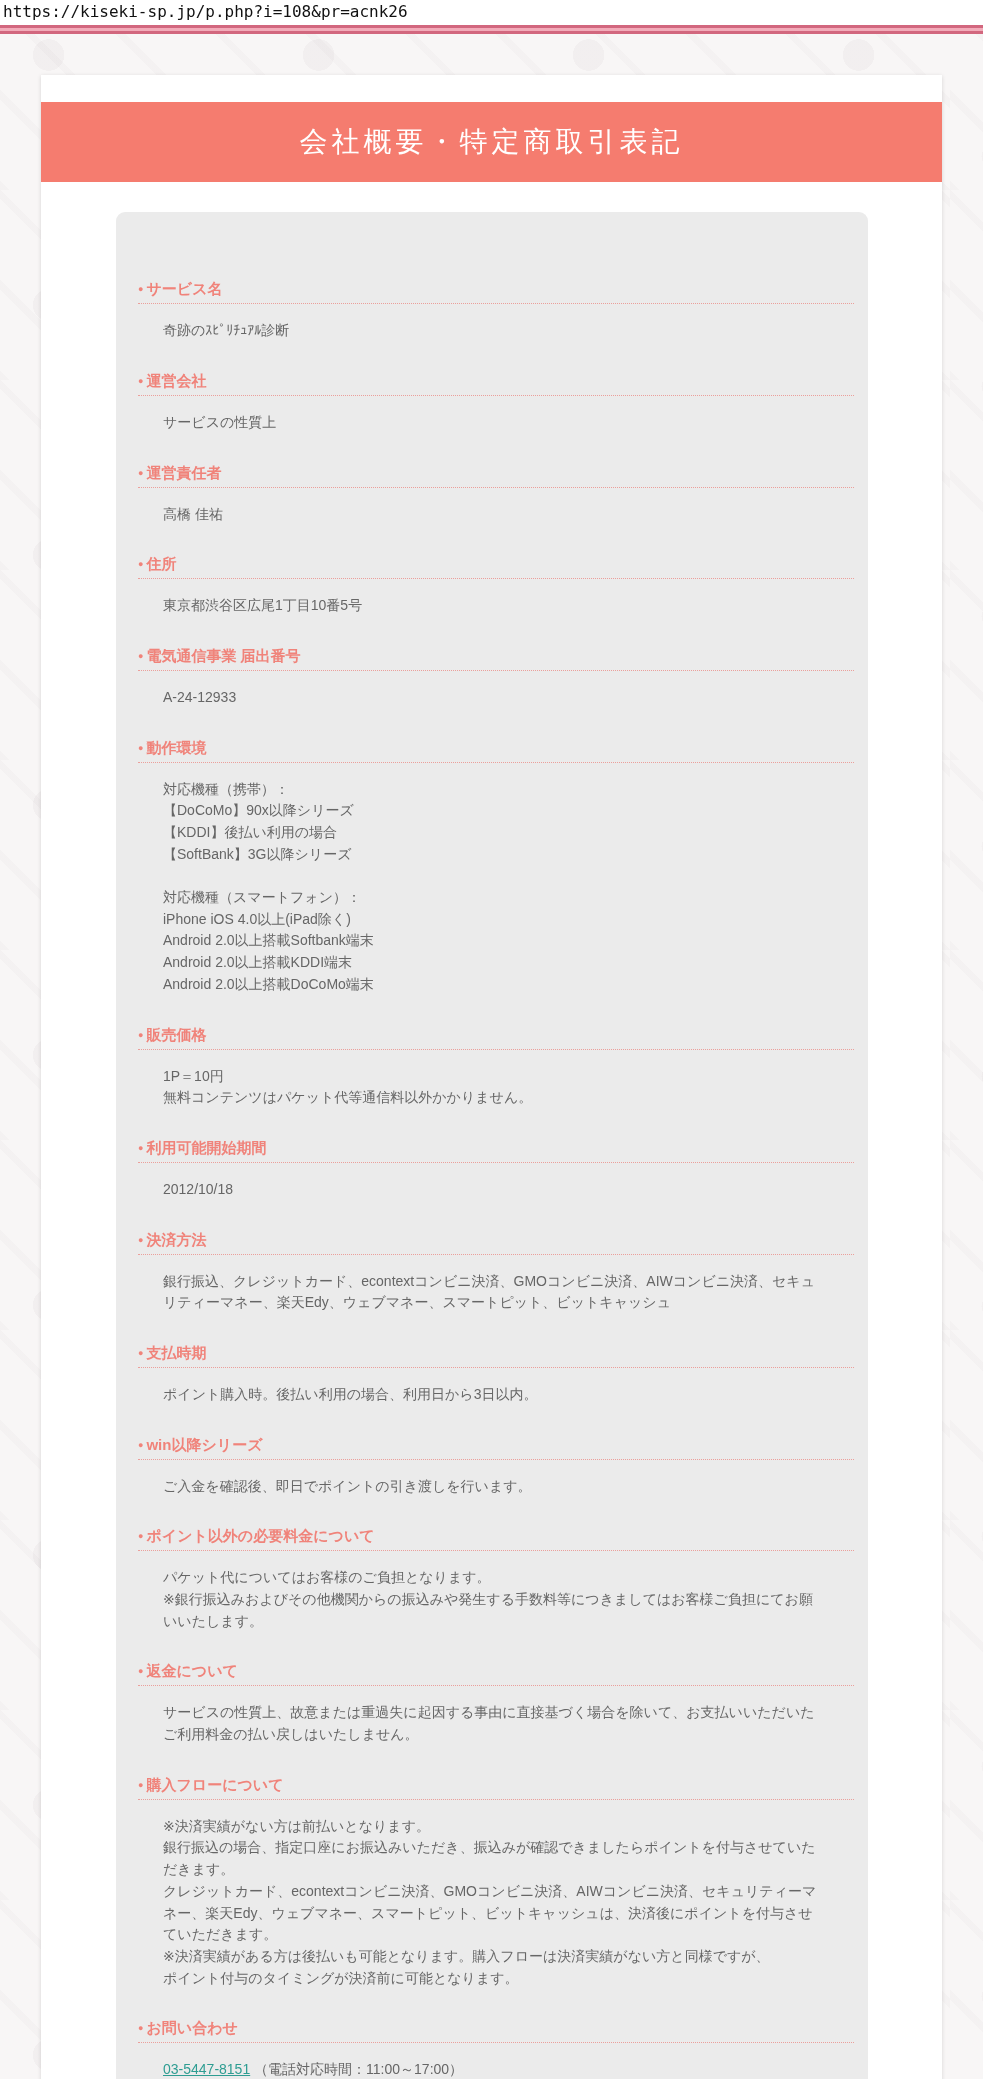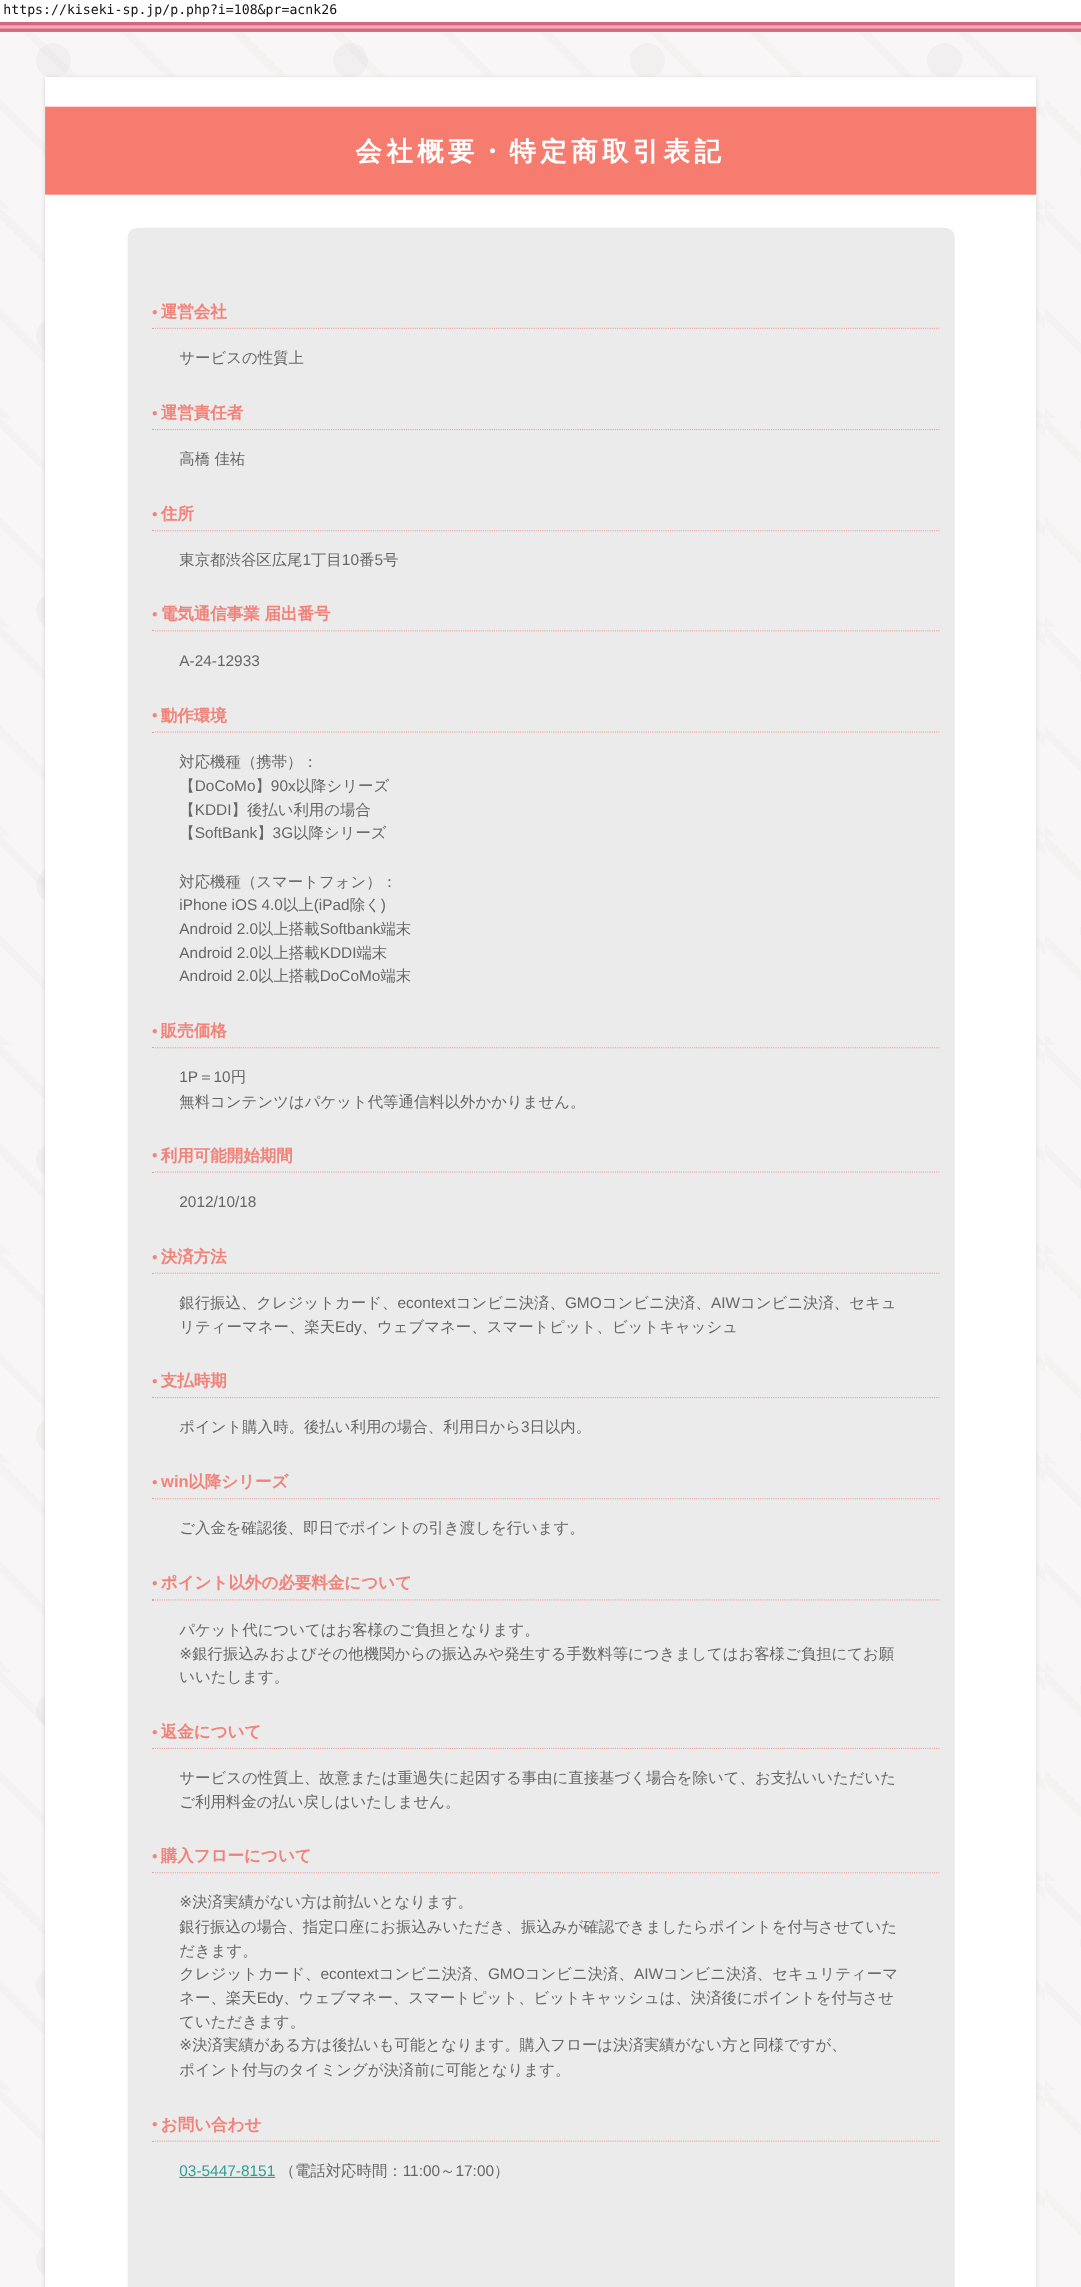--- a/index.html
+++ b/index.html
@@ -11,21 +11,21 @@
       radial-gradient(circle 26px at 18% 22%, rgba(185,175,180,0.10) 0 60%, transparent 61%),
       radial-gradient(circle 16px at 72% 68%, rgba(185,175,180,0.09) 0 60%, transparent 61%),
       repeating-linear-gradient(45deg, rgba(180,170,175,0.05) 0 7px, transparent 7px 64px);
     background-size: 270px 250px, 210px 230px, 190px 190px;
     color: #666;
   }
   
   .url-bar {
     background: #ffffff;
     font-family: "DejaVu Sans Mono", "Liberation Mono", monospace;
-    font-size: 12px;
+    font-size: 16px;
     color: #111;
     padding: 2px 4px 4px 3px;
     line-height: 1.2;
   }
   .top-band {
     height: 9px;
     background: #f2abb9;
     border-top: 3px solid #d2677e;
     border-bottom: 3px solid #d2677e;
   }
@@ -40,22 +40,22 @@
   .card-top-strip { height: 27px; }
   .header-band {
     height: 80px;
     background: #f57c6f;
     display: flex;
     align-items: center;
     justify-content: center;
   }
   .page-title {
     color: #ffffff;
-    font-size: 24px;
-    font-weight: 700;
+    font-size: 28px;
+    font-weight: 400;
     letter-spacing: 4px;
   }
   
   .content-box {
     margin: 30px 74px 0 75px;
     background: #ebebeb;
     border-radius: 9px;
     padding: 68px 14px 50px 22px;
   }
   .section { margin: 0 0 30px 0; }
@@ -93,20 +93,26 @@
 
 <div class="card">
   <div class="card-top-strip"></div>
   <div class="header-band">
     <div class="page-title">会社概要・特定商取引表記</div>
   </div>
 
   <div class="content-box">
 
     <div id="sections-root">
+        <div class="section">
+          <div class="section-heading"><span class="bullet">●</span><span>サービス名</span></div>
+          <div class="section-body">
+            <div class="line">奇跡のｽﾋﾟﾘﾁｭｱﾙ診断</div>
+          </div>
+        </div>
         <div class="section">
           <div class="section-heading"><span class="bullet">●</span><span>運営会社</span></div>
           <div class="section-body">
             <div class="line">サービスの性質上</div>
           </div>
         </div>
         <div class="section">
           <div class="section-heading"><span class="bullet">●</span><span>運営責任者</span></div>
           <div class="section-body">
             <div class="line">高橋 佳祐</div>

